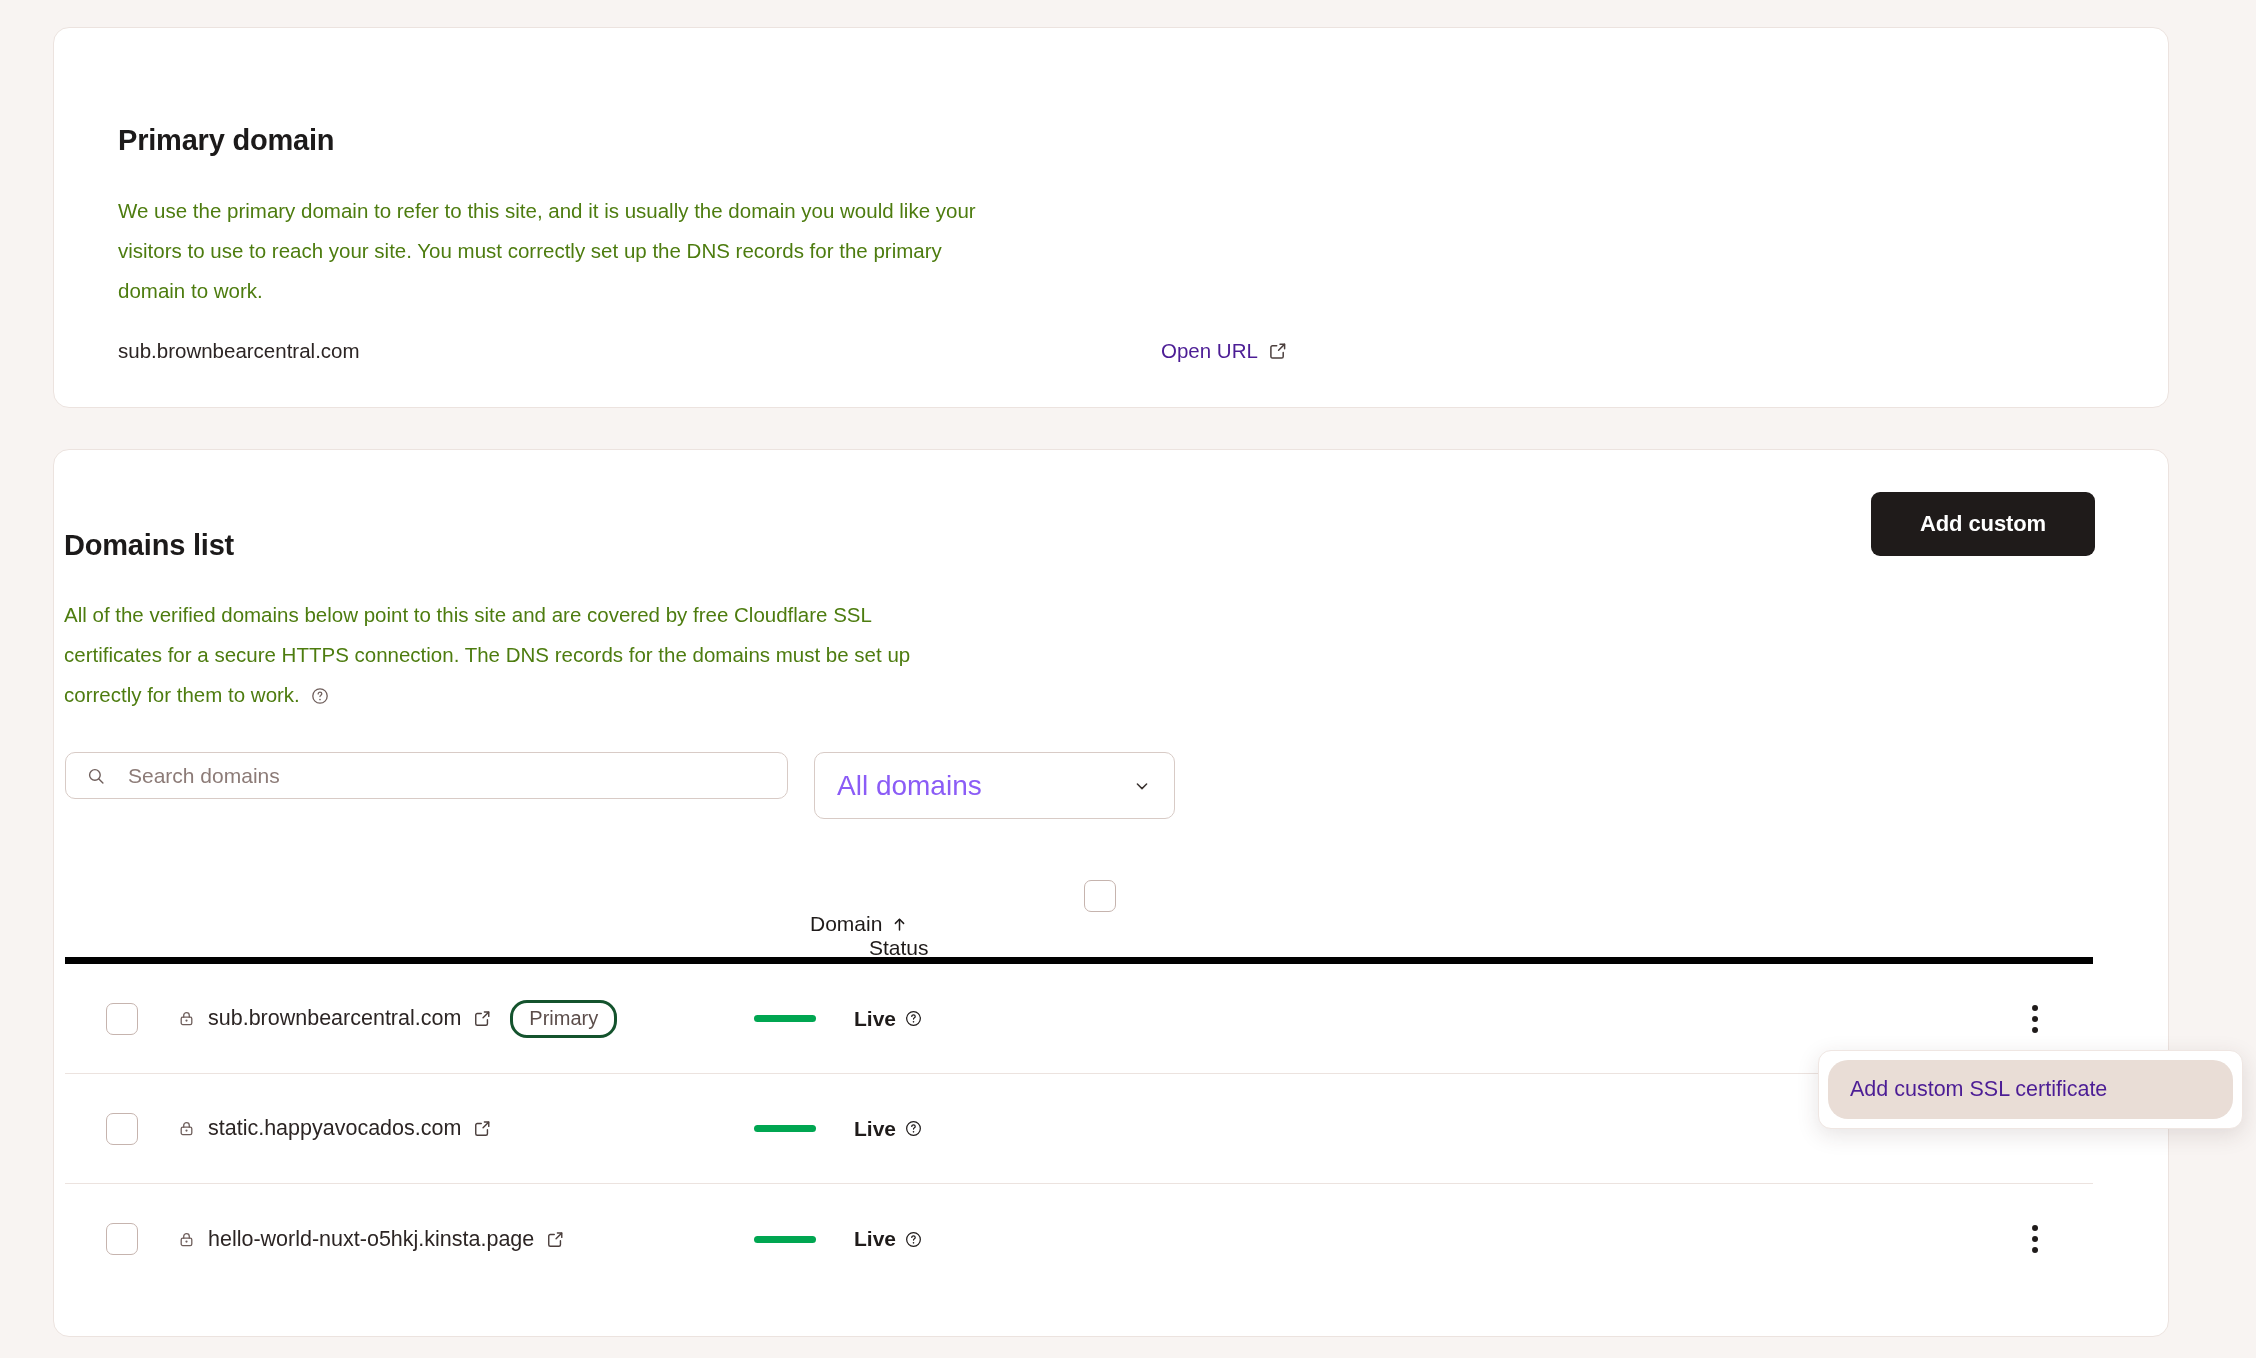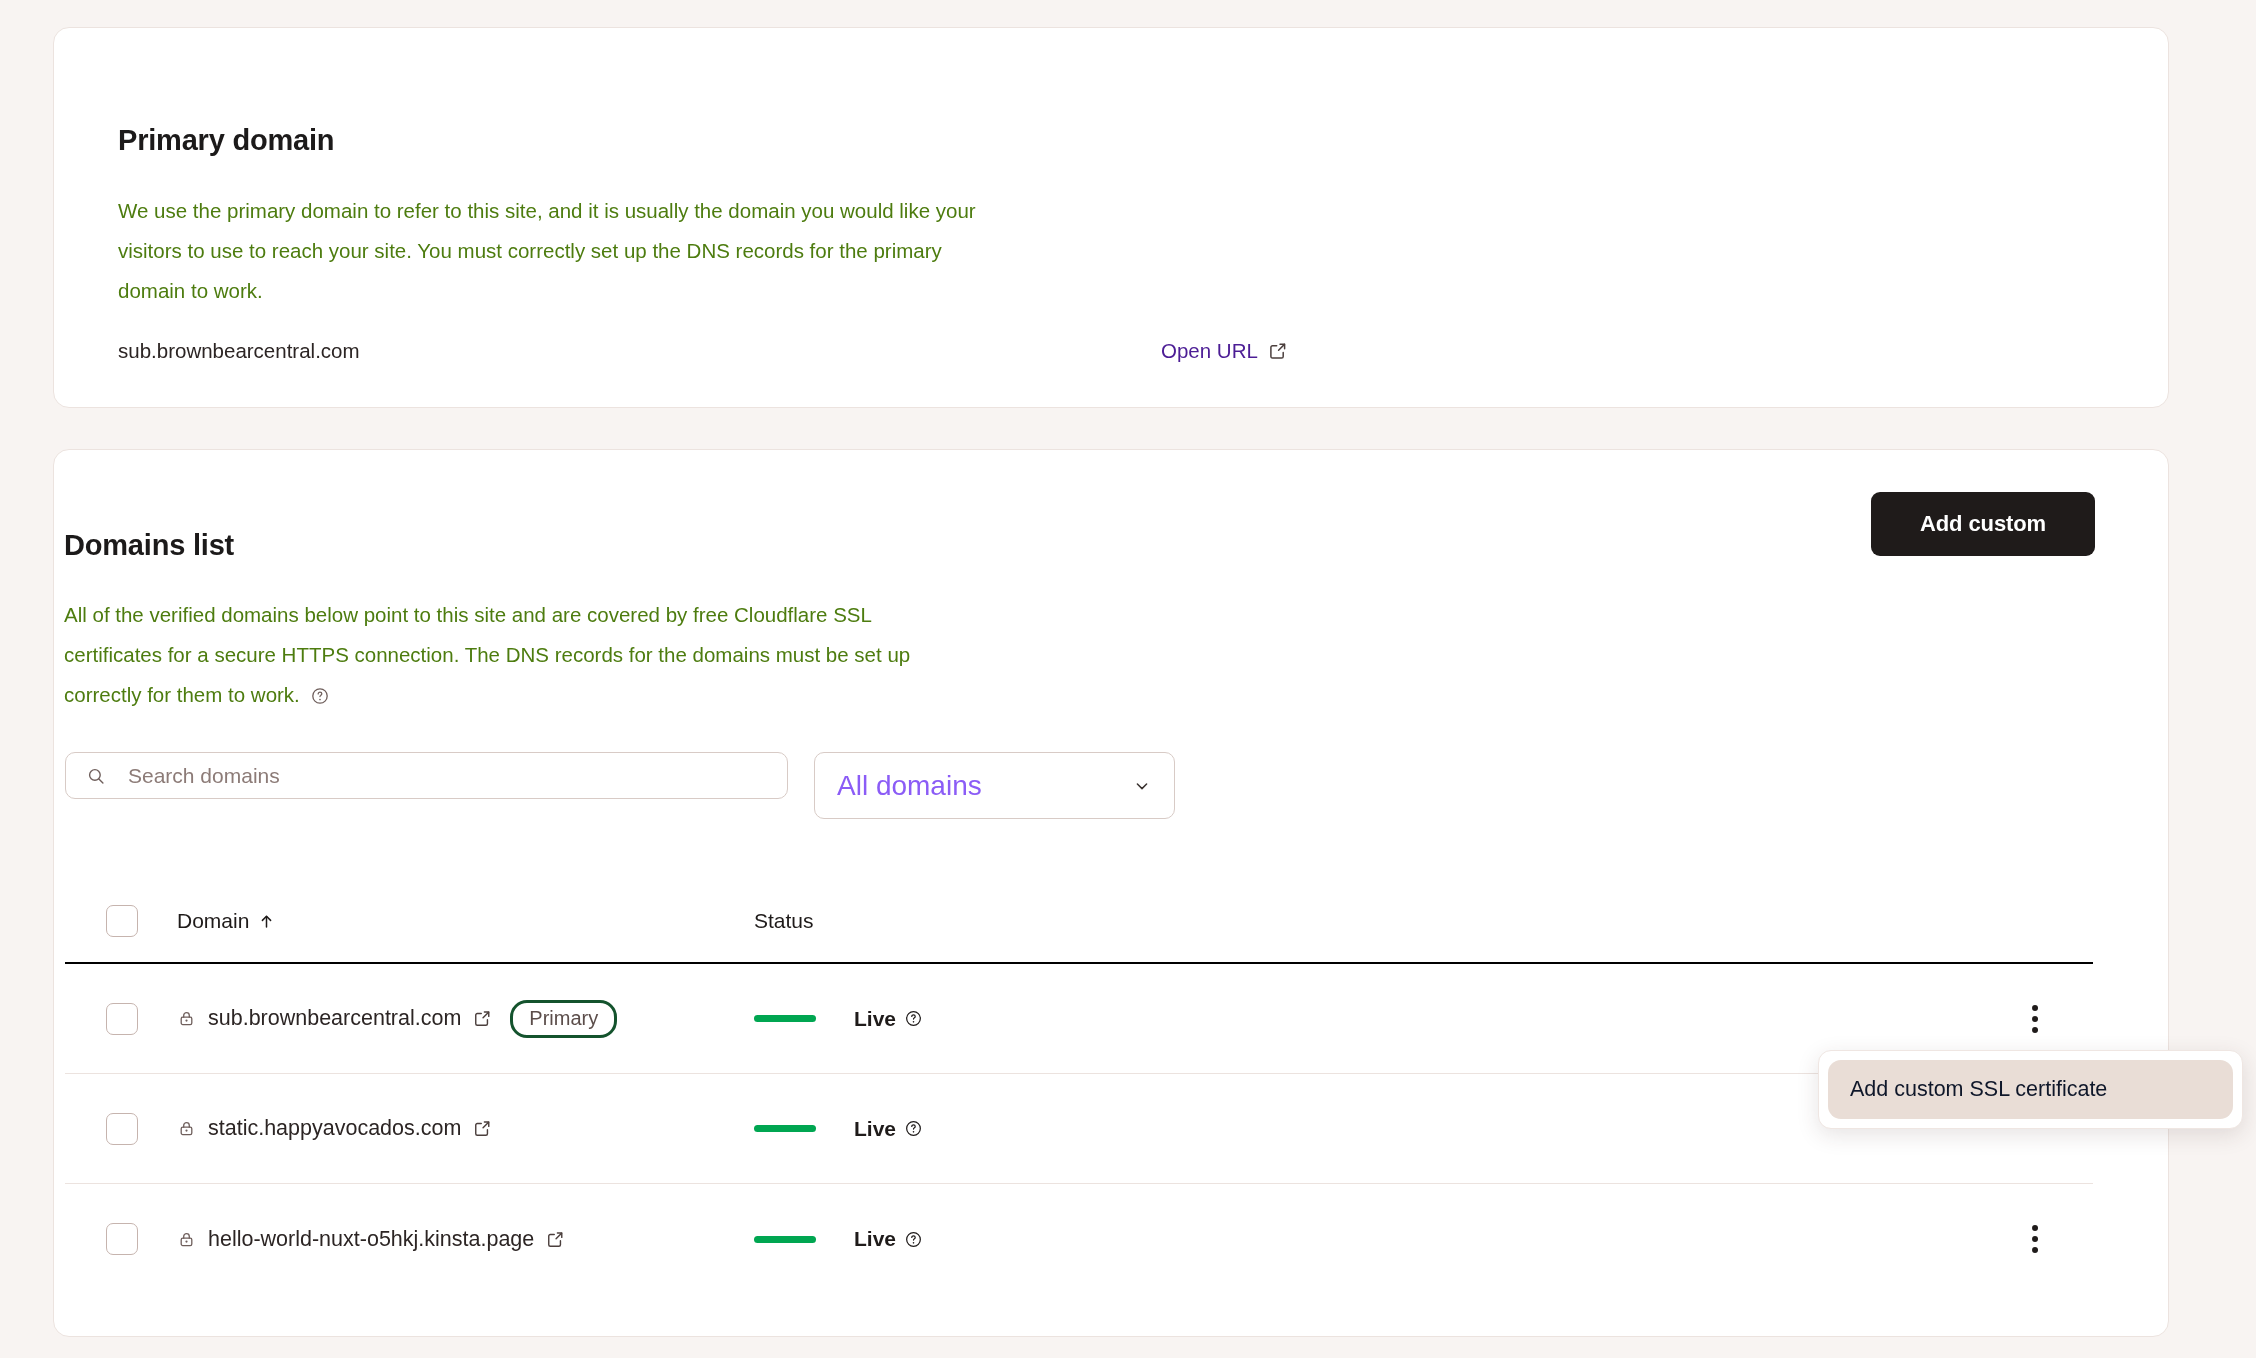--- a/index.html
+++ b/index.html
@@ -161,21 +161,22 @@
   }
   .trow {
     position: relative;
     display: flex;
     align-items: center;
     height: 110px;
     box-sizing: border-box;
   }
   .thead {
     height: 84px;
-    border-bottom: 2px solid #000000;
+    border-bottom: 7px solid #000000;
+    flex-direction: column;
   }
   .trow.tbody {
     border-bottom: 1px solid #ece3df;
   }
   .trow.tbody.last { border-bottom: none; text-align: right; }
 
   .cb {
     width: 32px;
     height: 32px;
     border: 1px solid #c6b4ae;
@@ -273,24 +274,24 @@
     background: #ffffff;
     border: 1px solid #efe6e2;
     border-radius: 13px;
     box-shadow: 0 6px 22px rgba(60, 40, 35, 0.13);
     padding: 9px;
     box-sizing: border-box;
     z-index: 50;
   }
   .ctx-item {
     background: #e9ddd6;
-    border-radius: 13px;
+    border-radius: 20px;
     padding: 17px 22px;
     font-size: 21.5px;
-    color: #0f172a;
+    color: #4c1d95;
     cursor: pointer;
     white-space: nowrap;
   }
 </style>
 </head>
 <body>
 
 <div class="page">
 
   <section class="card card-primary">

